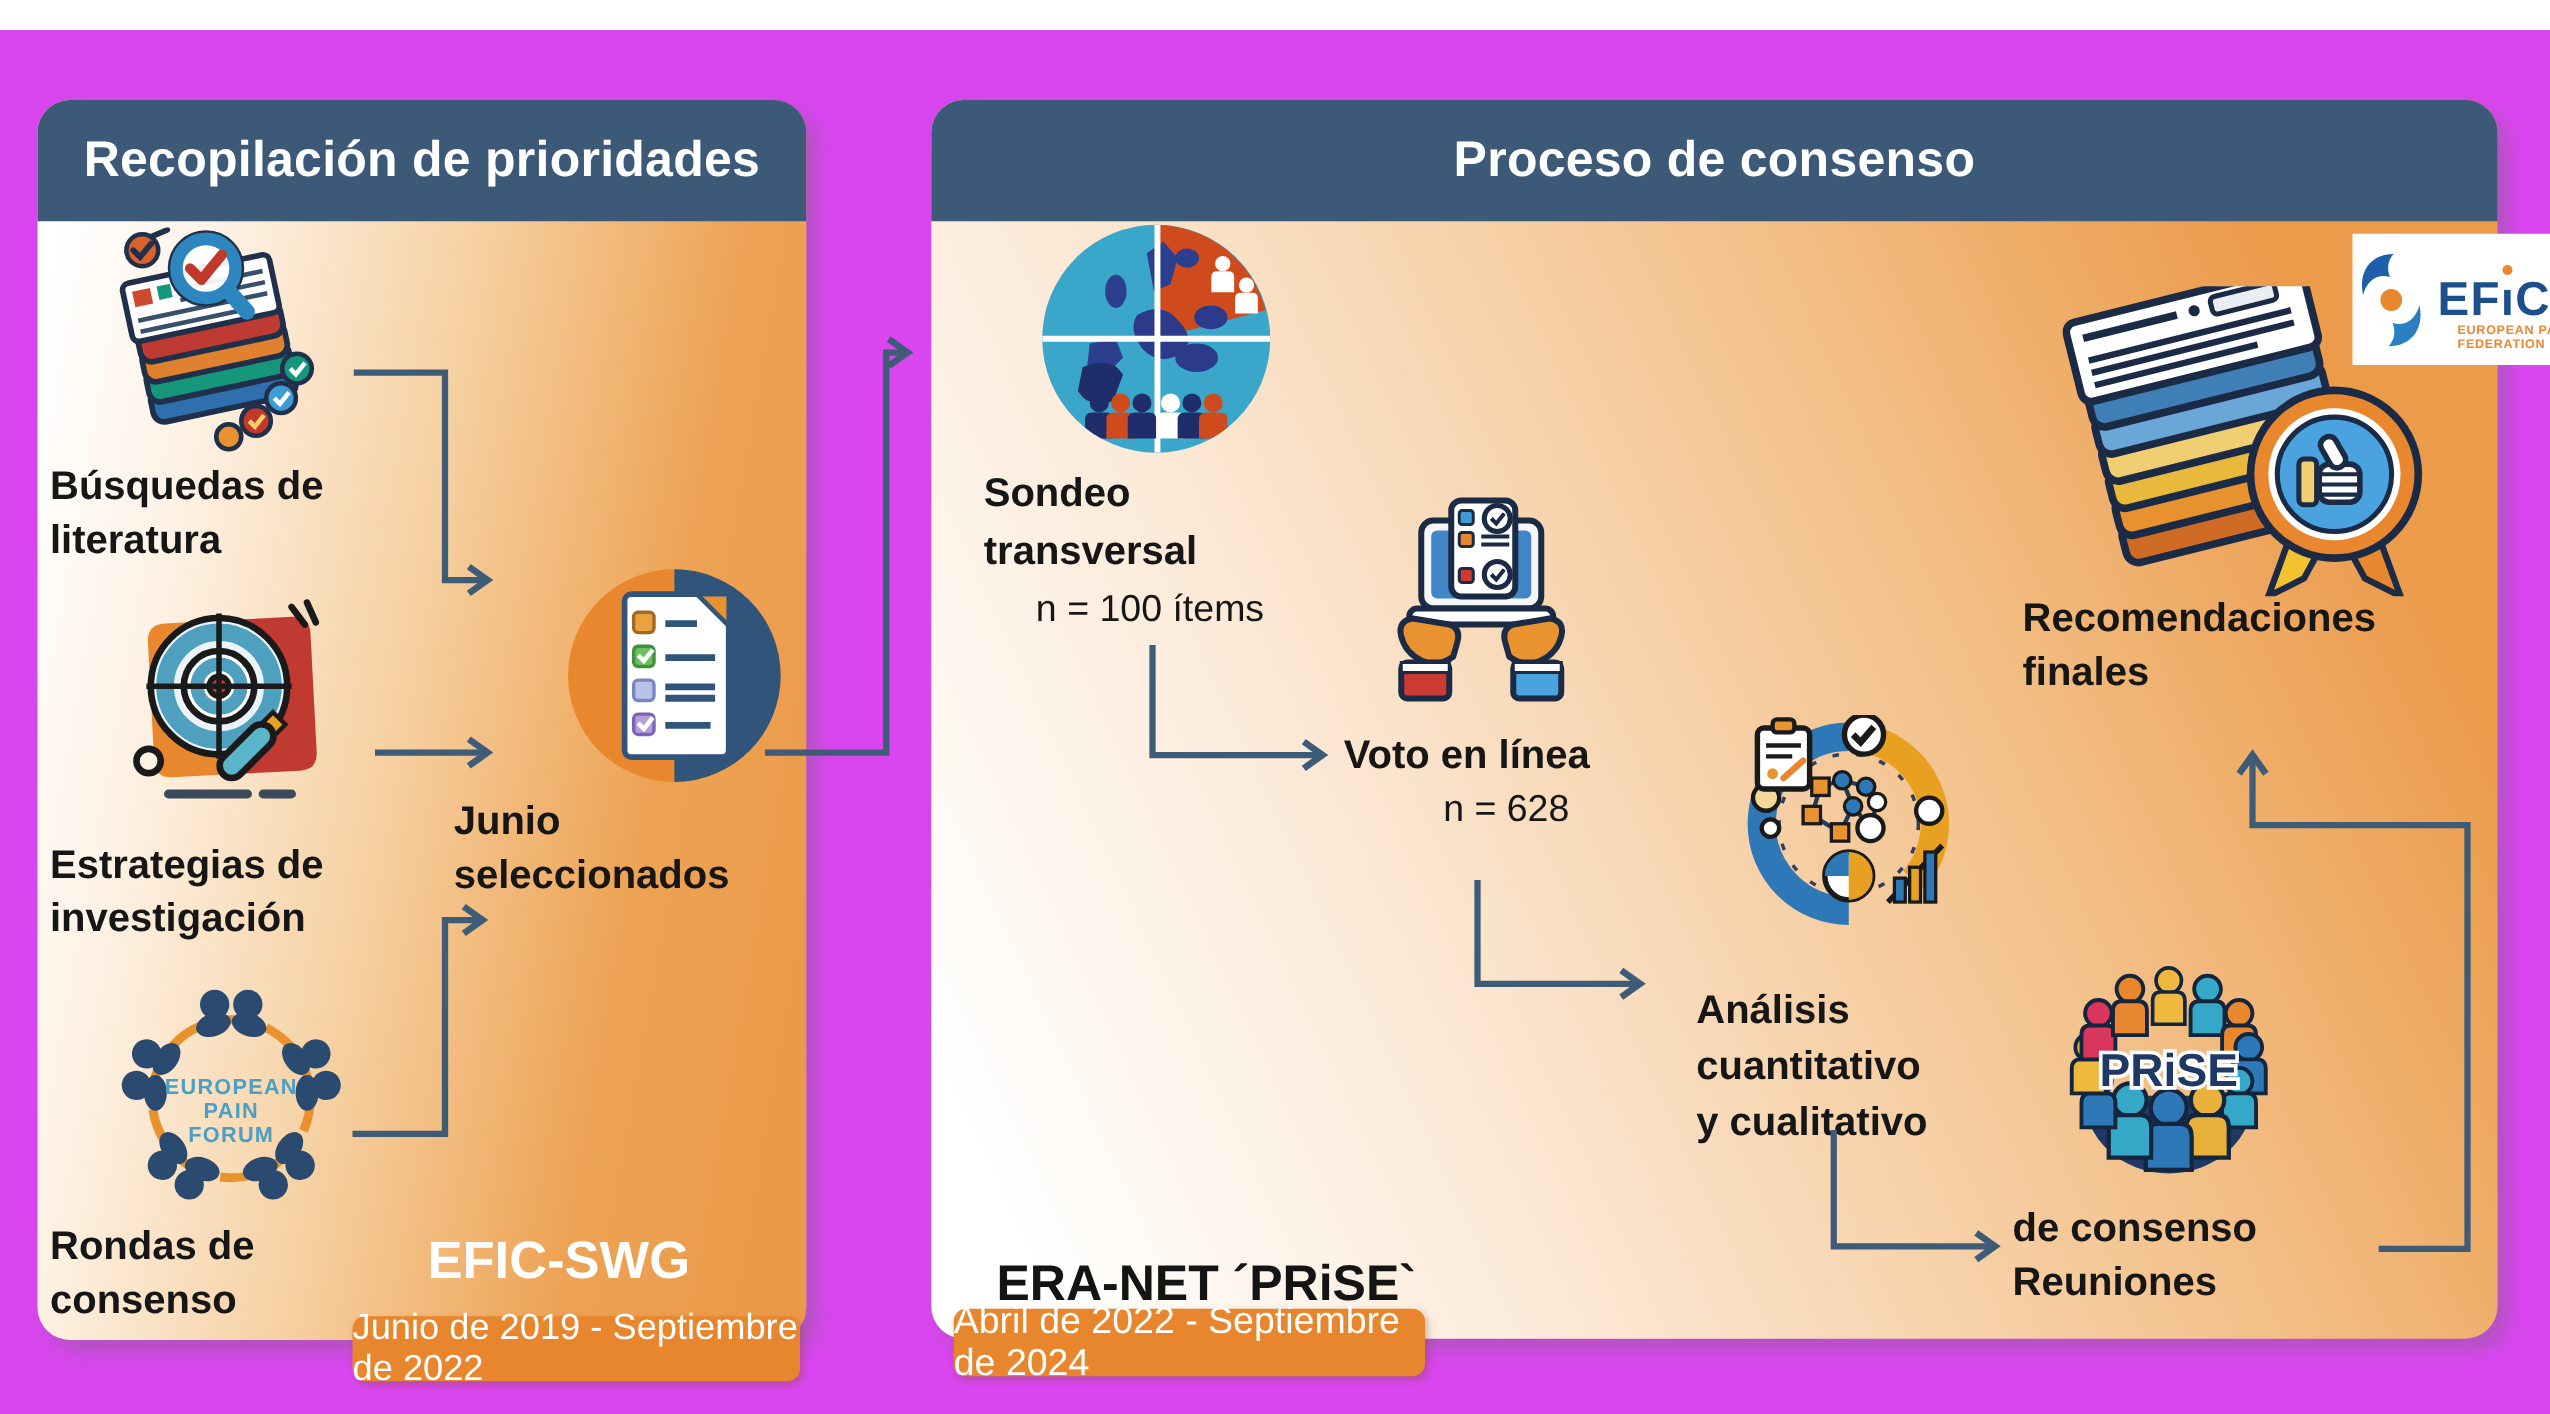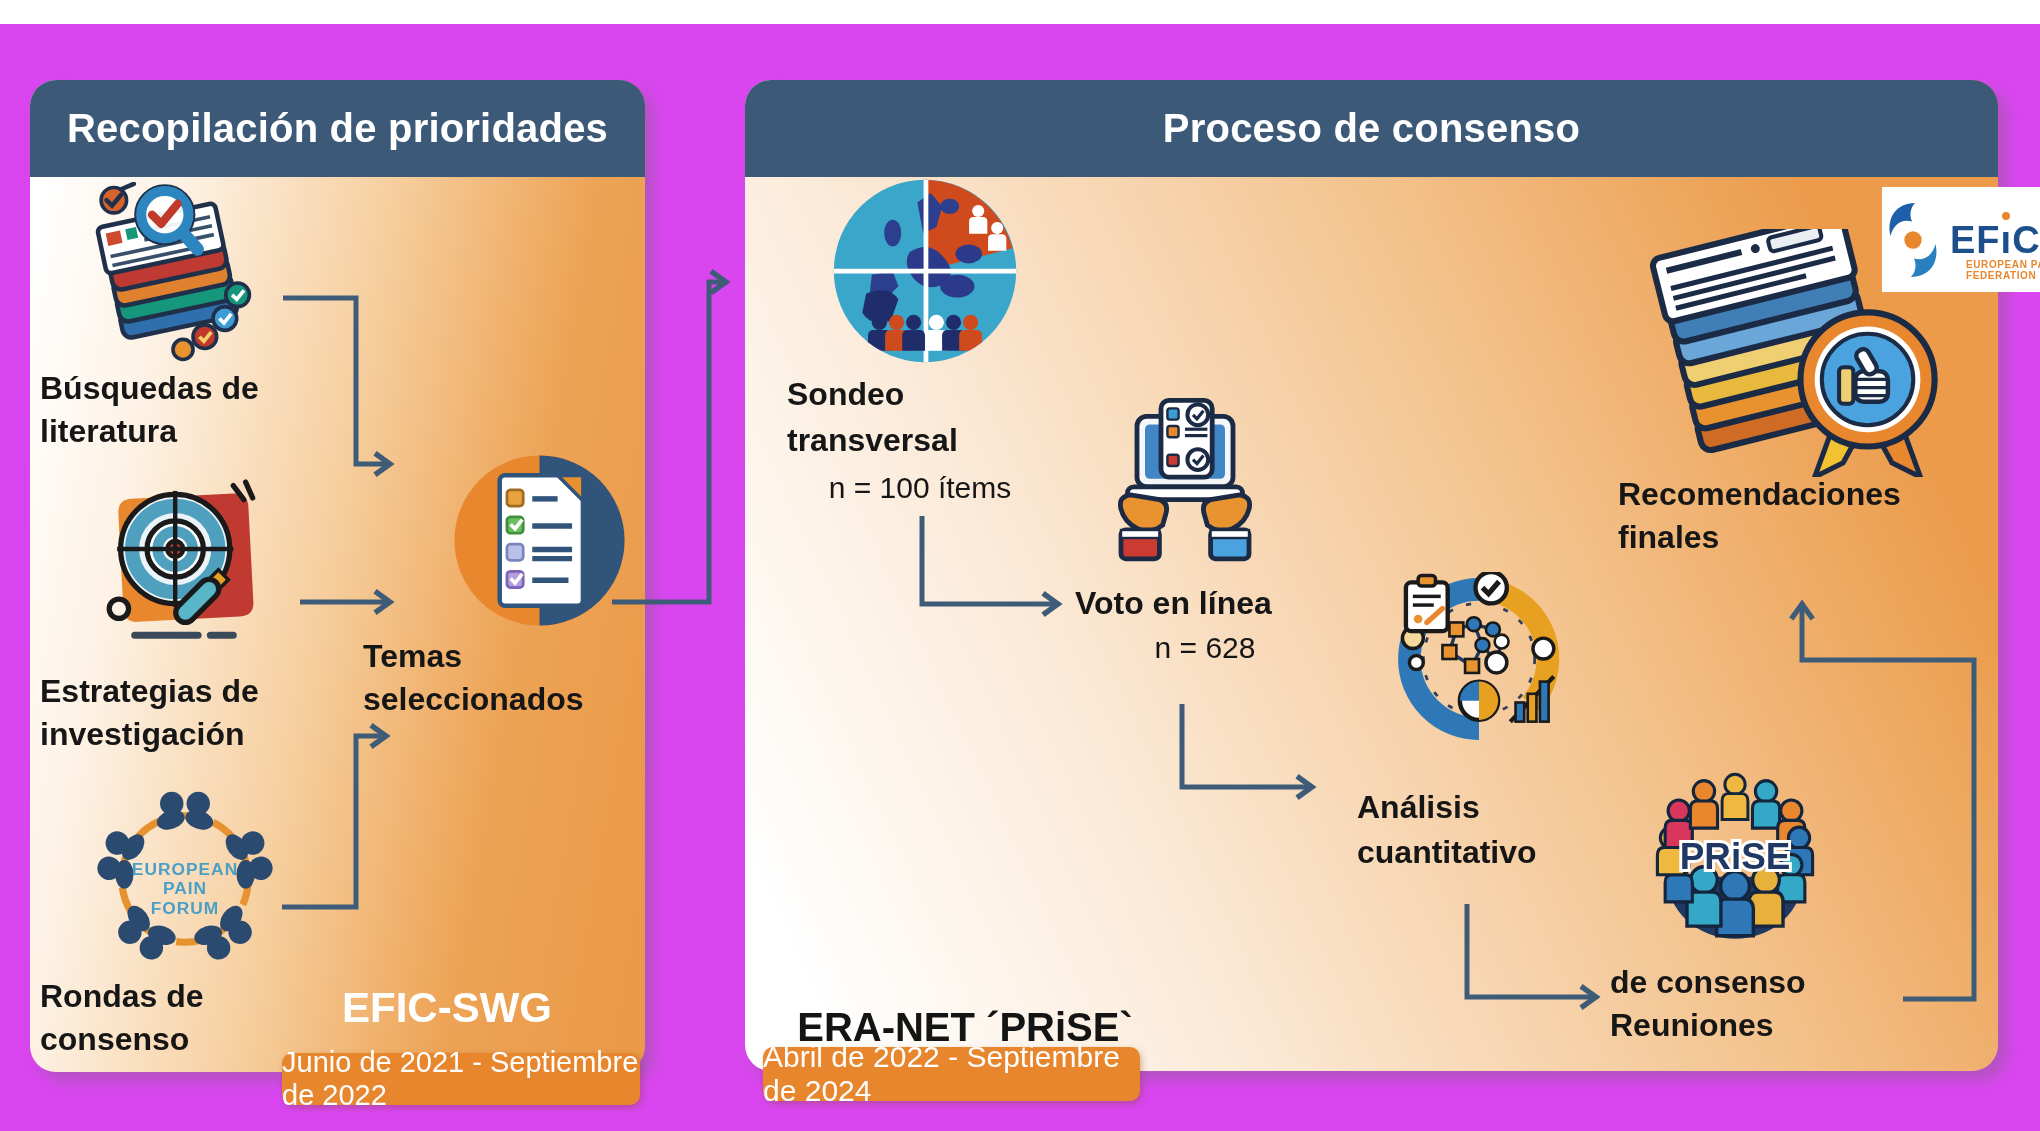--- a/index.html
+++ b/index.html
@@ -145,27 +145,27 @@
     <line x1="46" y1="42" x2="68" y2="42" stroke="#31547b" stroke-width="3"></line>
     <rect x="32" y="52" width="9" height="9" rx="2" fill="#b9c1e8" stroke="#7a85c0" stroke-width="1.5"></rect>
     <line x1="46" y1="55" x2="68" y2="55" stroke="#31547b" stroke-width="3"></line>
     <line x1="46" y1="60" x2="68" y2="60" stroke="#31547b" stroke-width="3"></line>
     <rect x="32" y="67" width="9" height="9" rx="2" fill="#b39ddb" stroke="#7d63b5" stroke-width="1.5"></rect>
     <path d="M 34,71 l 2.5,2.5 4,-5" fill="none" stroke="#ffffff" stroke-width="2"></path>
     <line x1="46" y1="72" x2="66" y2="72" stroke="#31547b" stroke-width="3"></line>
   </svg>
 
   <div class="lbl" style="left:363px;top:611px;width:265px;">
-    <div>Temas</div>
+    <div>Junio</div>
     <div>seleccionados</div>
   </div>
 
   <div class="group-label" style="left:317px;top:960px;width:260px;font-size:42px;color:#ffffff;">EFIC-SWG</div>
 
-  <div class="badge" style="left:282px;top:1029px;width:358px;height:52px;">Junio de 2021 - Septiembre de 2022</div>
+  <div class="badge" style="left:282px;top:1029px;width:358px;height:52px;">Junio de 2019 - Septiembre de 2022</div>
 
   <svg class="icon" style="left:830px;top:152px;" width="190" height="190" viewBox="0 0 100 100">
     <defs>
       <clipPath id="globeClip">
           <circle cx="50" cy="50" r="48"></circle>
         </clipPath>
       <g id="gp">
           <circle cy="-7" r="4"></circle>
           <path d="M -6,8 L -6,0 Q -6,-3 -3,-3 L 3,-3 Q 6,-3 6,0 L 6,8 Z"></path>
         </g>
@@ -264,20 +264,21 @@
     <path d="M 50,74 L 39,74 A 11,11 0 0 1 50,63 Z" fill="#2e78b8"></path>
     <line x1="68" y1="86" x2="93" y2="60" stroke="#1a1a1a" stroke-width="2.5"></line>
     <rect x="71" y="75" width="5" height="11" fill="#2e78b8" stroke="#1a1a1a" stroke-width="1.5"></rect>
     <rect x="78" y="70" width="5" height="16" fill="#e8a020" stroke="#1a1a1a" stroke-width="1.5"></rect>
     <rect x="85" y="63" width="5" height="23" fill="#2e78b8" stroke="#1a1a1a" stroke-width="1.5"></rect>
   </svg>
 
   <div class="lbl" style="left:1357px;top:761px;width:245px;line-height:45px;">
     <div>Análisis</div>
     <div>cuantitativo</div>
+    <div>y cualitativo</div>
   </div>
 
   <svg class="icon" style="left:1638px;top:744px;" width="194" height="194" viewBox="0 0 100 100">
     <defs>
       <g id="pr-person">
         <circle cy="-9" r="5.5"></circle>
         <path d="M -7,10 L -7,0 Q -7,-4 -3.5,-4 L 3.5,-4 Q 7,-4 7,0 L 7,10 Z"></path>
       </g>
     </defs>
     <path d="M 15,56 A 35,32 0 0 0 85,56 Z" fill="#1f3864"></path>

